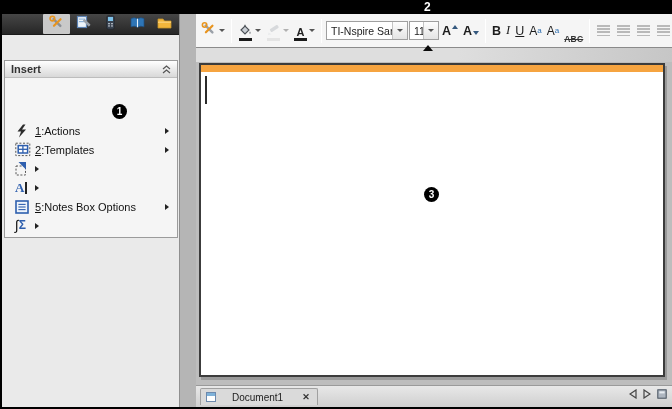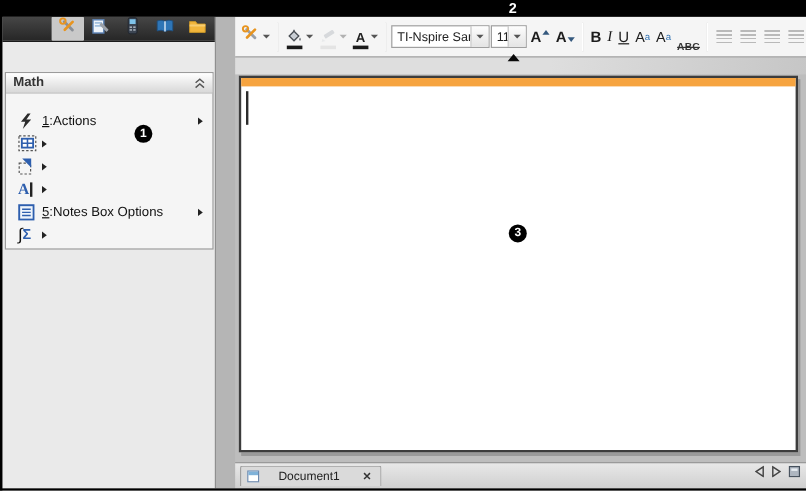--- a/index.html
+++ b/index.html
@@ -18,21 +18,21 @@
              font-size:10px;font-weight:bold;text-align:center;line-height:14px;letter-spacing:.2px;}
   .tb-tabs{height:21px;background:linear-gradient(#464646,#262626);display:flex;align-items:stretch;
            padding-left:41px;border-bottom:1px solid #1a1a1a;box-sizing:border-box;}
   .tb-tab{width:27px;display:flex;align-items:center;justify-content:center;}
   .tb-tab.selected{background:#c9c9c9;border-radius:1px;}
   .notes-panel{position:absolute;left:2px;top:46px;width:172px;background:#f5f5f5;
                border:1px solid #9b9b9b;}
   .notes-header{height:16px;background:linear-gradient(#ffffff,#d8d8d8);border-bottom:1px solid #bdbdbd;
                 display:flex;align-items:center;justify-content:space-between;padding:0 6px;}
   .notes-title{font-size:11px;font-weight:bold;color:#333;}
-  .menu-list{padding:13px 0 2px 0;}
+  .menu-list{padding:13px 0 2px 0;margin-top:30px;}
   .menu-item{height:19px;display:flex;align-items:center;padding:0 8px 0 10px;}
   .mi-icon{width:20px;display:flex;align-items:center;justify-content:flex-start;flex:0 0 20px;}
   .mi-label{font-size:11px;color:#111;flex:1;white-space:nowrap;}
   .mi-label u{text-decoration:underline;}
   .mi-arrow{width:0;height:0;border-left:4px solid #222;border-top:3px solid transparent;
             border-bottom:3px solid transparent;}
   .fmt-a{font-family:"Liberation Serif",serif;font-weight:bold;color:#2e5fae;font-size:13px;line-height:13px;}
   .fmt-bar{display:inline-block;width:2px;height:12px;background:#222;margin-left:1px;vertical-align:-2px;}
   .calc-int{font-size:14px;color:#111;line-height:13px;}
   .calc-sigma{font-weight:bold;color:#2e5fae;font-size:12px;line-height:13px;}
@@ -155,21 +155,21 @@
           <svg width="15" height="13" viewBox="0 0 15 13">
             <path d="M1,3 L6,3 L7.5,5 L14,5 L14,12 L1,12 Z" fill="#f2b63c" stroke="#c79428" stroke-width="0.8"></path>
             <path d="M1,5.5 L14,5.5 L14,7 L1,7 Z" fill="#f8cd71"></path>
           </svg>
         </span>
       </div>
     </div>
 
     <div class="notes-panel">
       <div class="notes-header">
-        <span class="notes-title">Math</span>
+        <span class="notes-title">Insert</span>
         <span class="chev-dbl">
           <svg width="9" height="9" viewBox="0 0 9 9">
             <path d="M1,4 L4.5,1 L8,4" fill="none" stroke="#555" stroke-width="1.2"></path>
             <path d="M1,8 L4.5,5 L8,8" fill="none" stroke="#555" stroke-width="1.2"></path>
           </svg>
         </span>
       </div>
       <div class="menu-list">
 
         <div class="menu-item">
@@ -184,20 +184,21 @@
 
         <div class="menu-item">
           <span class="mi-icon">
             <svg width="16" height="15" viewBox="0 0 16 15">
               <rect x="0.8" y="1.2" width="14" height="12.4" fill="none" stroke="#555" stroke-width="1" stroke-dasharray="2,1.6"></rect>
               <rect x="3.2" y="3.6" width="9.4" height="7.4" fill="#fff" stroke="#2e5fae" stroke-width="1.5"></rect>
               <line x1="7.9" y1="3.6" x2="7.9" y2="11" stroke="#2e5fae" stroke-width="1.3"></line>
               <line x1="3.2" y1="7.3" x2="12.6" y2="7.3" stroke="#2e5fae" stroke-width="1.3"></line>
             </svg>
           </span>
+          <span class="mi-label"><u>2</u><span>:Templates</span></span>
           <span class="mi-arrow"></span>
         </div>
 
         <div class="menu-item">
           <span class="mi-icon">
             <svg width="16" height="15" viewBox="0 0 16 15">
               <rect x="1" y="5" width="9.5" height="9" fill="none" stroke="#555" stroke-width="1" stroke-dasharray="2,1.6"></rect>
               <path d="M4,1.5 L10,7.5 L10,4.2 L12.3,4.2 L12.3,10.8 L5.7,10.8 L5.7,8.5" fill="none" stroke="#2e5fae" stroke-width="0"></path>
               <polygon points="3.5,1 11,8.5 11,1" fill="#2e5fae"></polygon>
             </svg>

